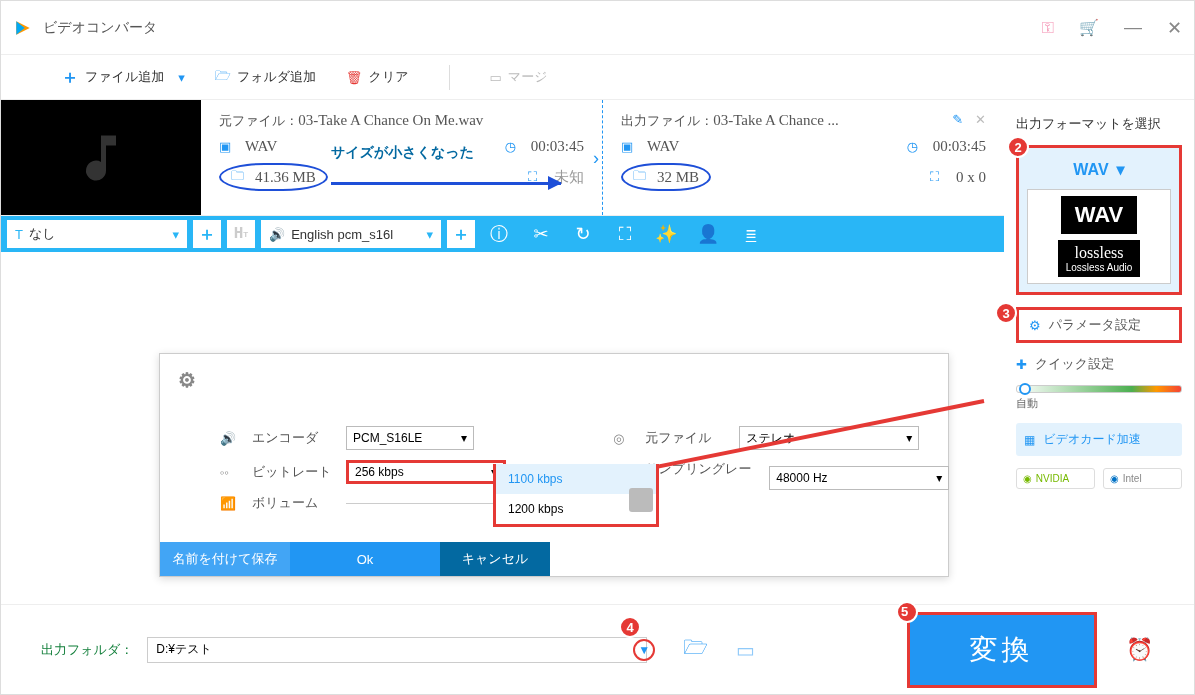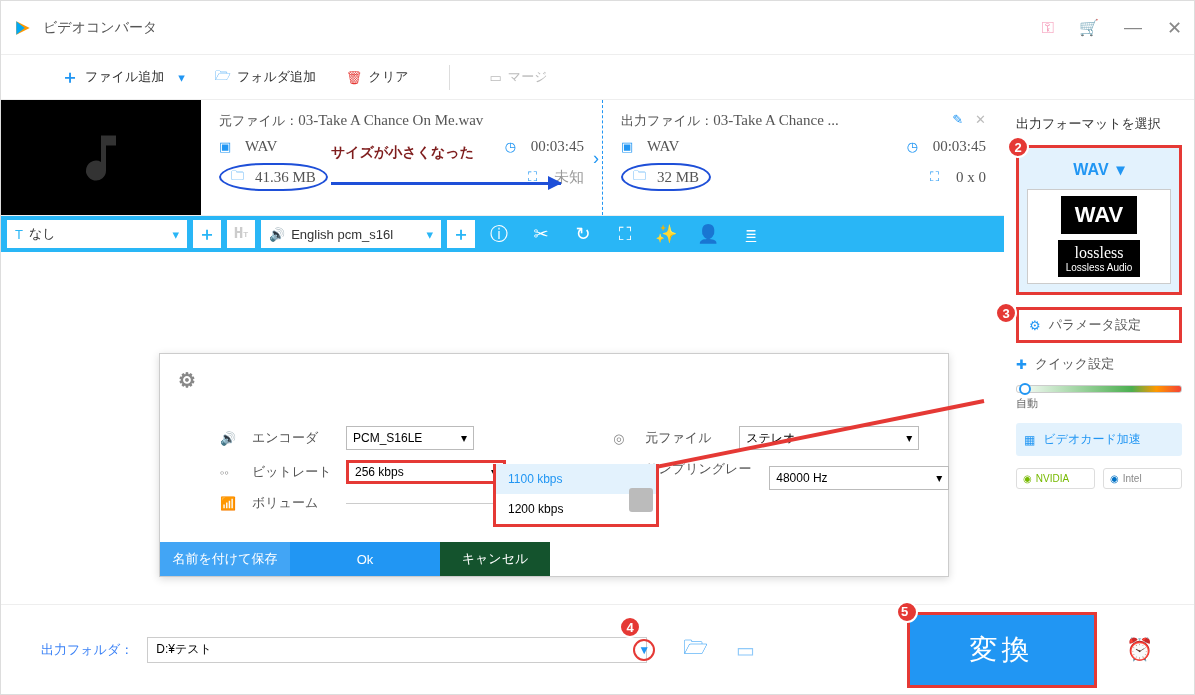--- a/index.html
+++ b/index.html
@@ -26,21 +26,21 @@
 .file-left,.file-right{flex:1;padding:12px 18px;font-size:13px;color:#555}
 .file-right{border-left:1px dashed #2196f3;position:relative}
 .file-arrow{position:absolute;left:-10px;top:50%;transform:translateY(-50%);color:#2196f3;font-size:18px}
 .frow{display:flex;align-items:center;gap:8px;margin:8px 0}
 .frow .ic{color:#2196f3;width:18px}
 .mono{font-family:Liberation Serif, serif;font-size:15px}
 .edit-ic{color:#2196f3;float:right;cursor:pointer}
 .close-ic{color:#bbb;float:right;margin-left:12px;cursor:pointer}
 .circled{border:2px solid #1e4fd8;border-radius:50%/60%;padding:1px 10px;display:inline-flex;align-items:center;gap:6px}
 .crossed{position:relative;color:#999}
-.annot{position:absolute;color:#7f1d1d;font-weight:bold;font-size:14px}
+.annot{position:absolute;color:#0369a1;font-weight:bold;font-size:14px}
 .annot-arrow{position:absolute;width:230px;height:3px;background:#1e4fd8;top:92px;left:360px}
 .annot-arrow::after{content:"";position:absolute;right:-1px;top:-6px;border-left:14px solid #1e4fd8;border-top:7px solid transparent;border-bottom:7px solid transparent}
 .actionbar{background:#29b6f6;height:36px;display:flex;align-items:center;padding:0 6px;gap:6px}
 .sel{background:#fff;height:28px;display:flex;align-items:center;padding:0 8px;font-size:13px;color:#333;cursor:pointer}
 .sq{width:28px;height:28px;background:#fff;display:flex;align-items:center;justify-content:center;color:#29b6f6;font-size:18px;font-weight:bold;cursor:pointer}
 .sq.letter{background:#fff;font-family:"Courier New";font-size:16px;color:#ccc}
 .abicon{width:36px;color:#fff;display:flex;align-items:center;justify-content:center;font-size:18px;cursor:pointer}
 .right-col{width:190px;padding:15px 12px;display:flex;flex-direction:column;gap:12px}
 .r-title{font-size:13px;color:#333}
 .format-box{border:3px solid #e53935;padding:8px;background:#e3f2fd;position:relative}
@@ -78,24 +78,24 @@
 .dropdown-list{position:absolute;left:333px;top:110px;width:166px;background:#fff;border:3px solid #e53935;border-top:none;z-index:10}
 .dropdown-list div{padding:8px 12px;font-size:12px;cursor:pointer}
 .dropdown-list .hl{background:#e3f2fd;color:#2196f3}
 .dropdown-list .dim{color:#bbb}
 .scroll-hint{position:absolute;right:3px;top:40%;width:6px;height:24px;background:#bbb;border-radius:3px}
 .dlg-ftr{display:flex;height:34px}
 .dlg-ftr div{flex:0 0 auto;display:flex;align-items:center;justify-content:center;font-size:13px;color:#fff;cursor:pointer}
 .save-name{background:#42a5f5;width:130px}
 .spacer{flex:1;background:#f5f5f5}
 .ok-btn{background:#2196f3;width:150px}
-.cancel-btn{background:#14532d;width:110px}
+.cancel-btn{background:#0369a1;width:110px}
 .params-arrow{position:absolute;pointer-events:none}
 .bottombar{position:absolute;bottom:0;left:0;right:0;height:90px;display:flex;align-items:center;padding:0 40px;gap:14px;border-top:1px solid #eee}
-.out-lbl{font-size:13px;color:#3b82f6}
+.out-lbl{font-size:13px;color:#15803d}
 .out-input{flex:0 0 500px;height:26px;border:1px solid #ccc;padding:0 8px;font-size:12px}
 .out-caret-wrap{width:22px;height:22px;border:2px solid #e53935;border-radius:50%;display:flex;align-items:center;justify-content:center;margin-left:-28px;z-index:2;position:relative}
 .out-caret{color:#2196f3;font-size:12px}
 .bb-ic{color:#2196f3;font-size:20px;cursor:pointer;margin-left:14px}
 .convert-btn{background:#2196f3;color:#fff;font-size:28px;padding:16px 60px;border:3px solid #e53935;cursor:pointer;margin-left:auto;position:relative;letter-spacing:4px}
 .alarm-ic{color:#2196f3;font-size:22px;margin-left:16px}
 </style>
 </head>
 <body>
 

